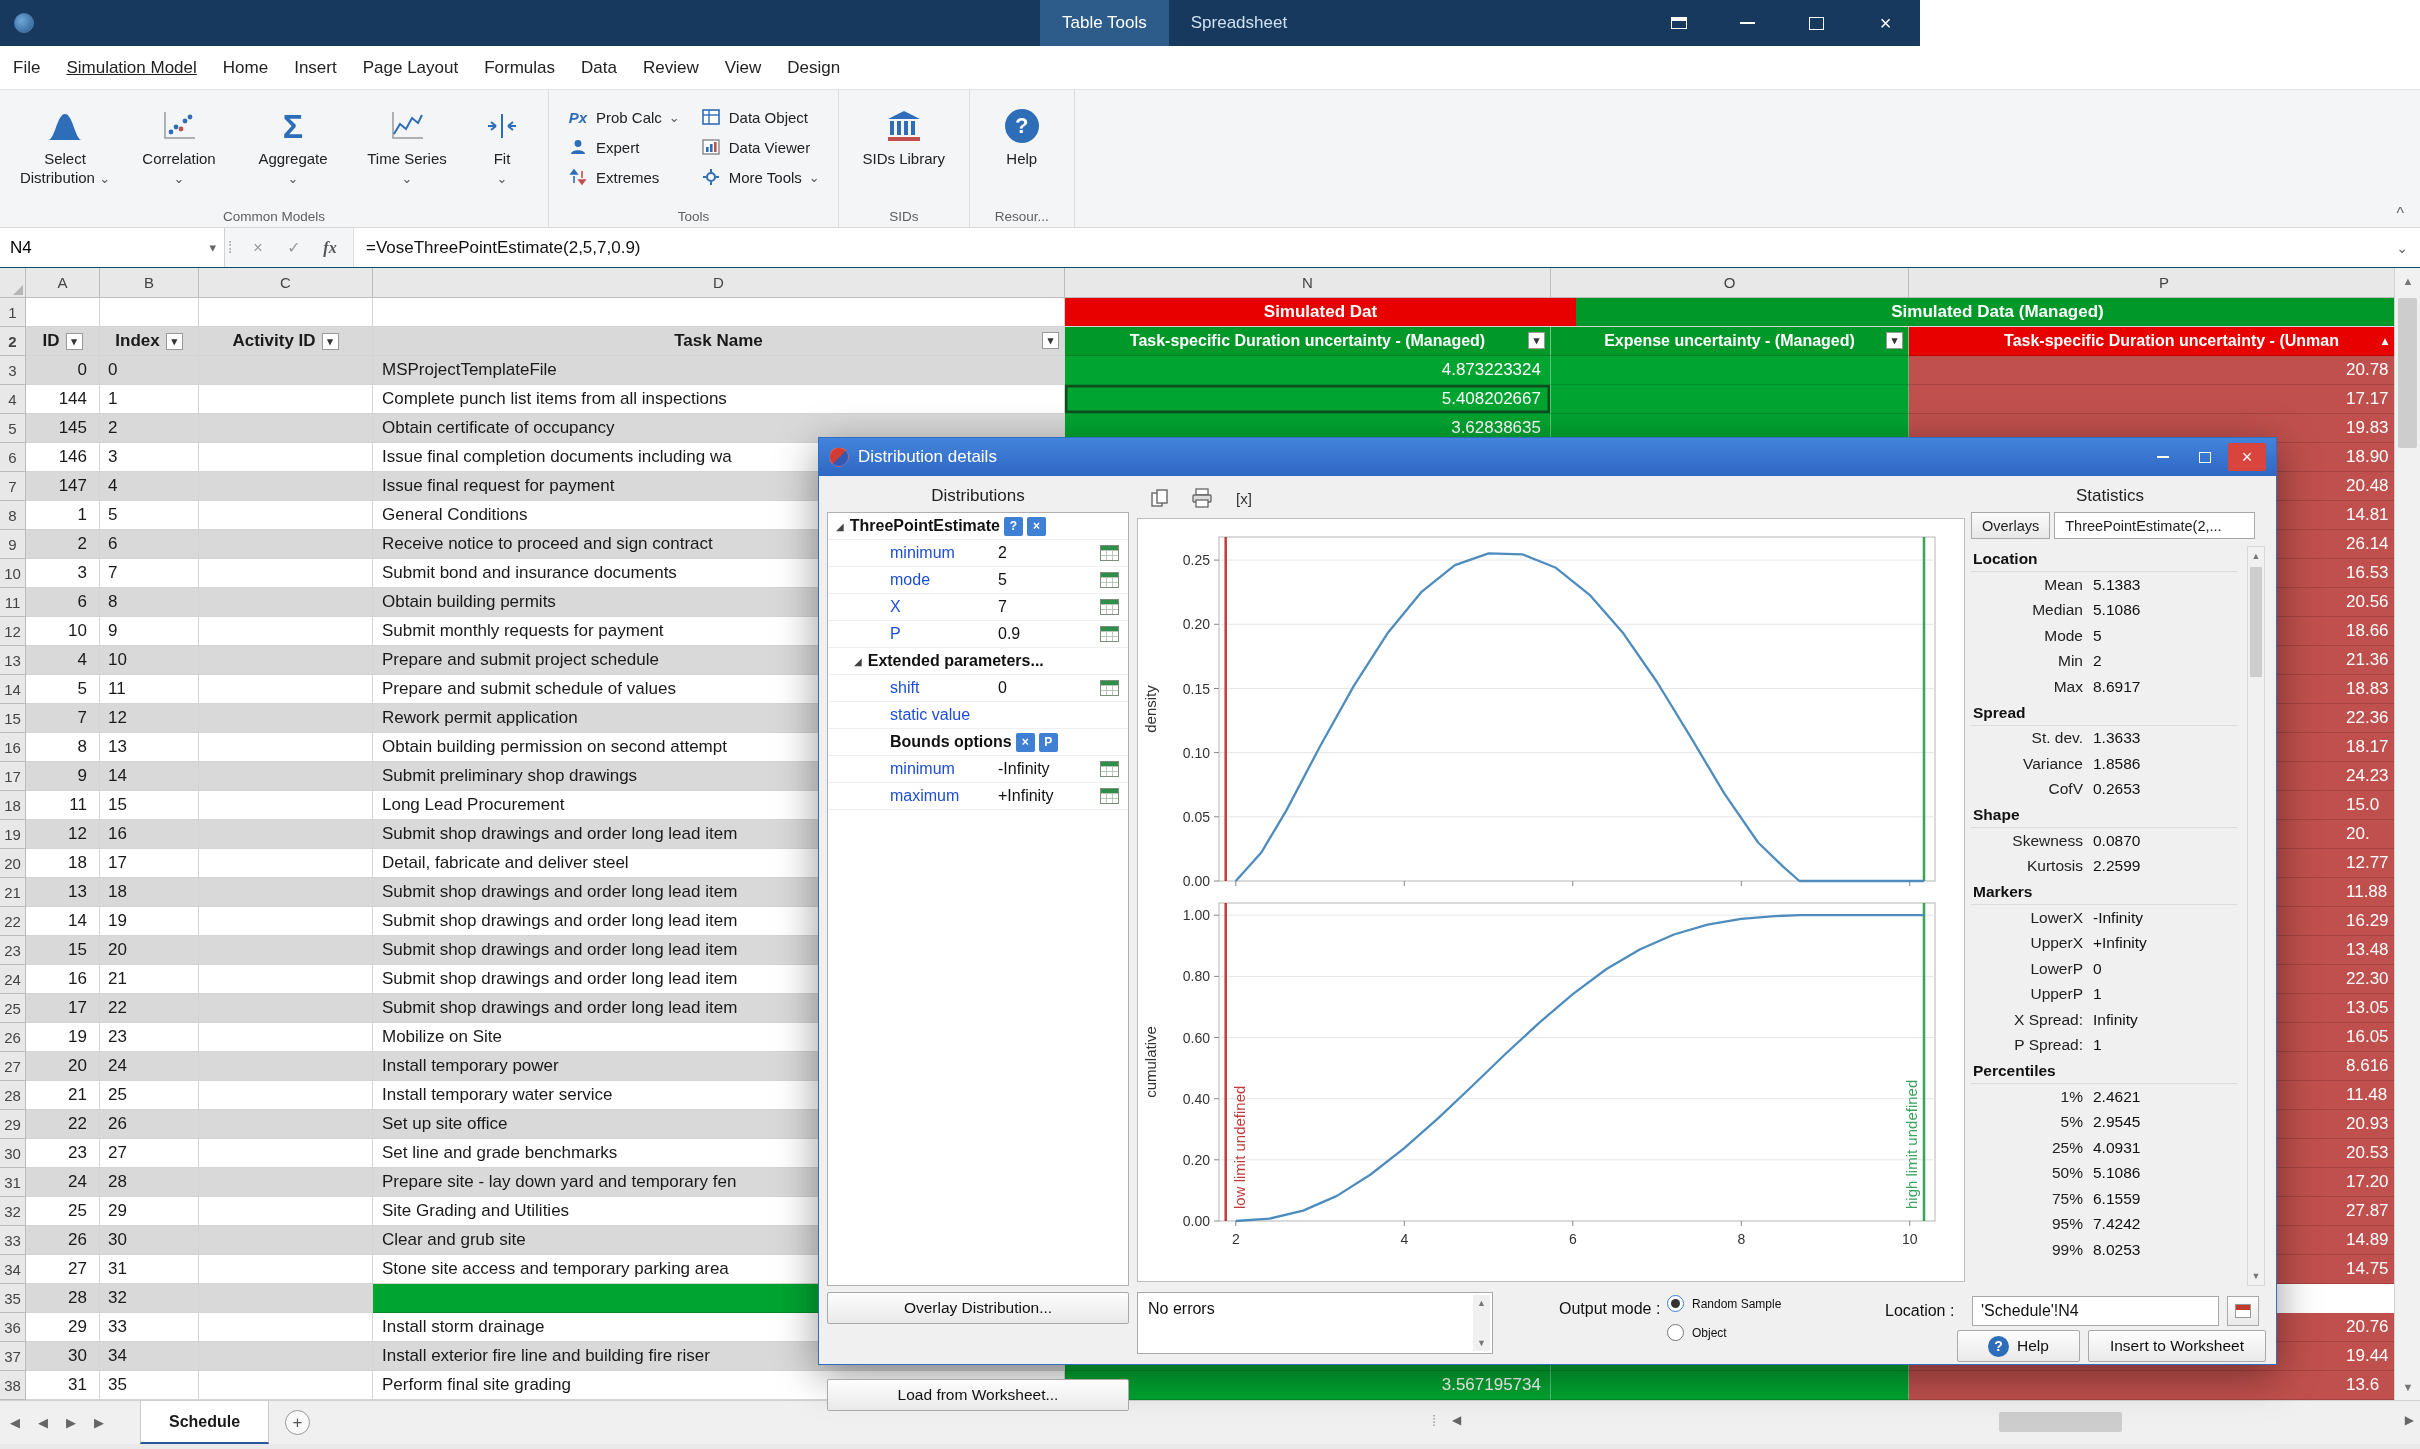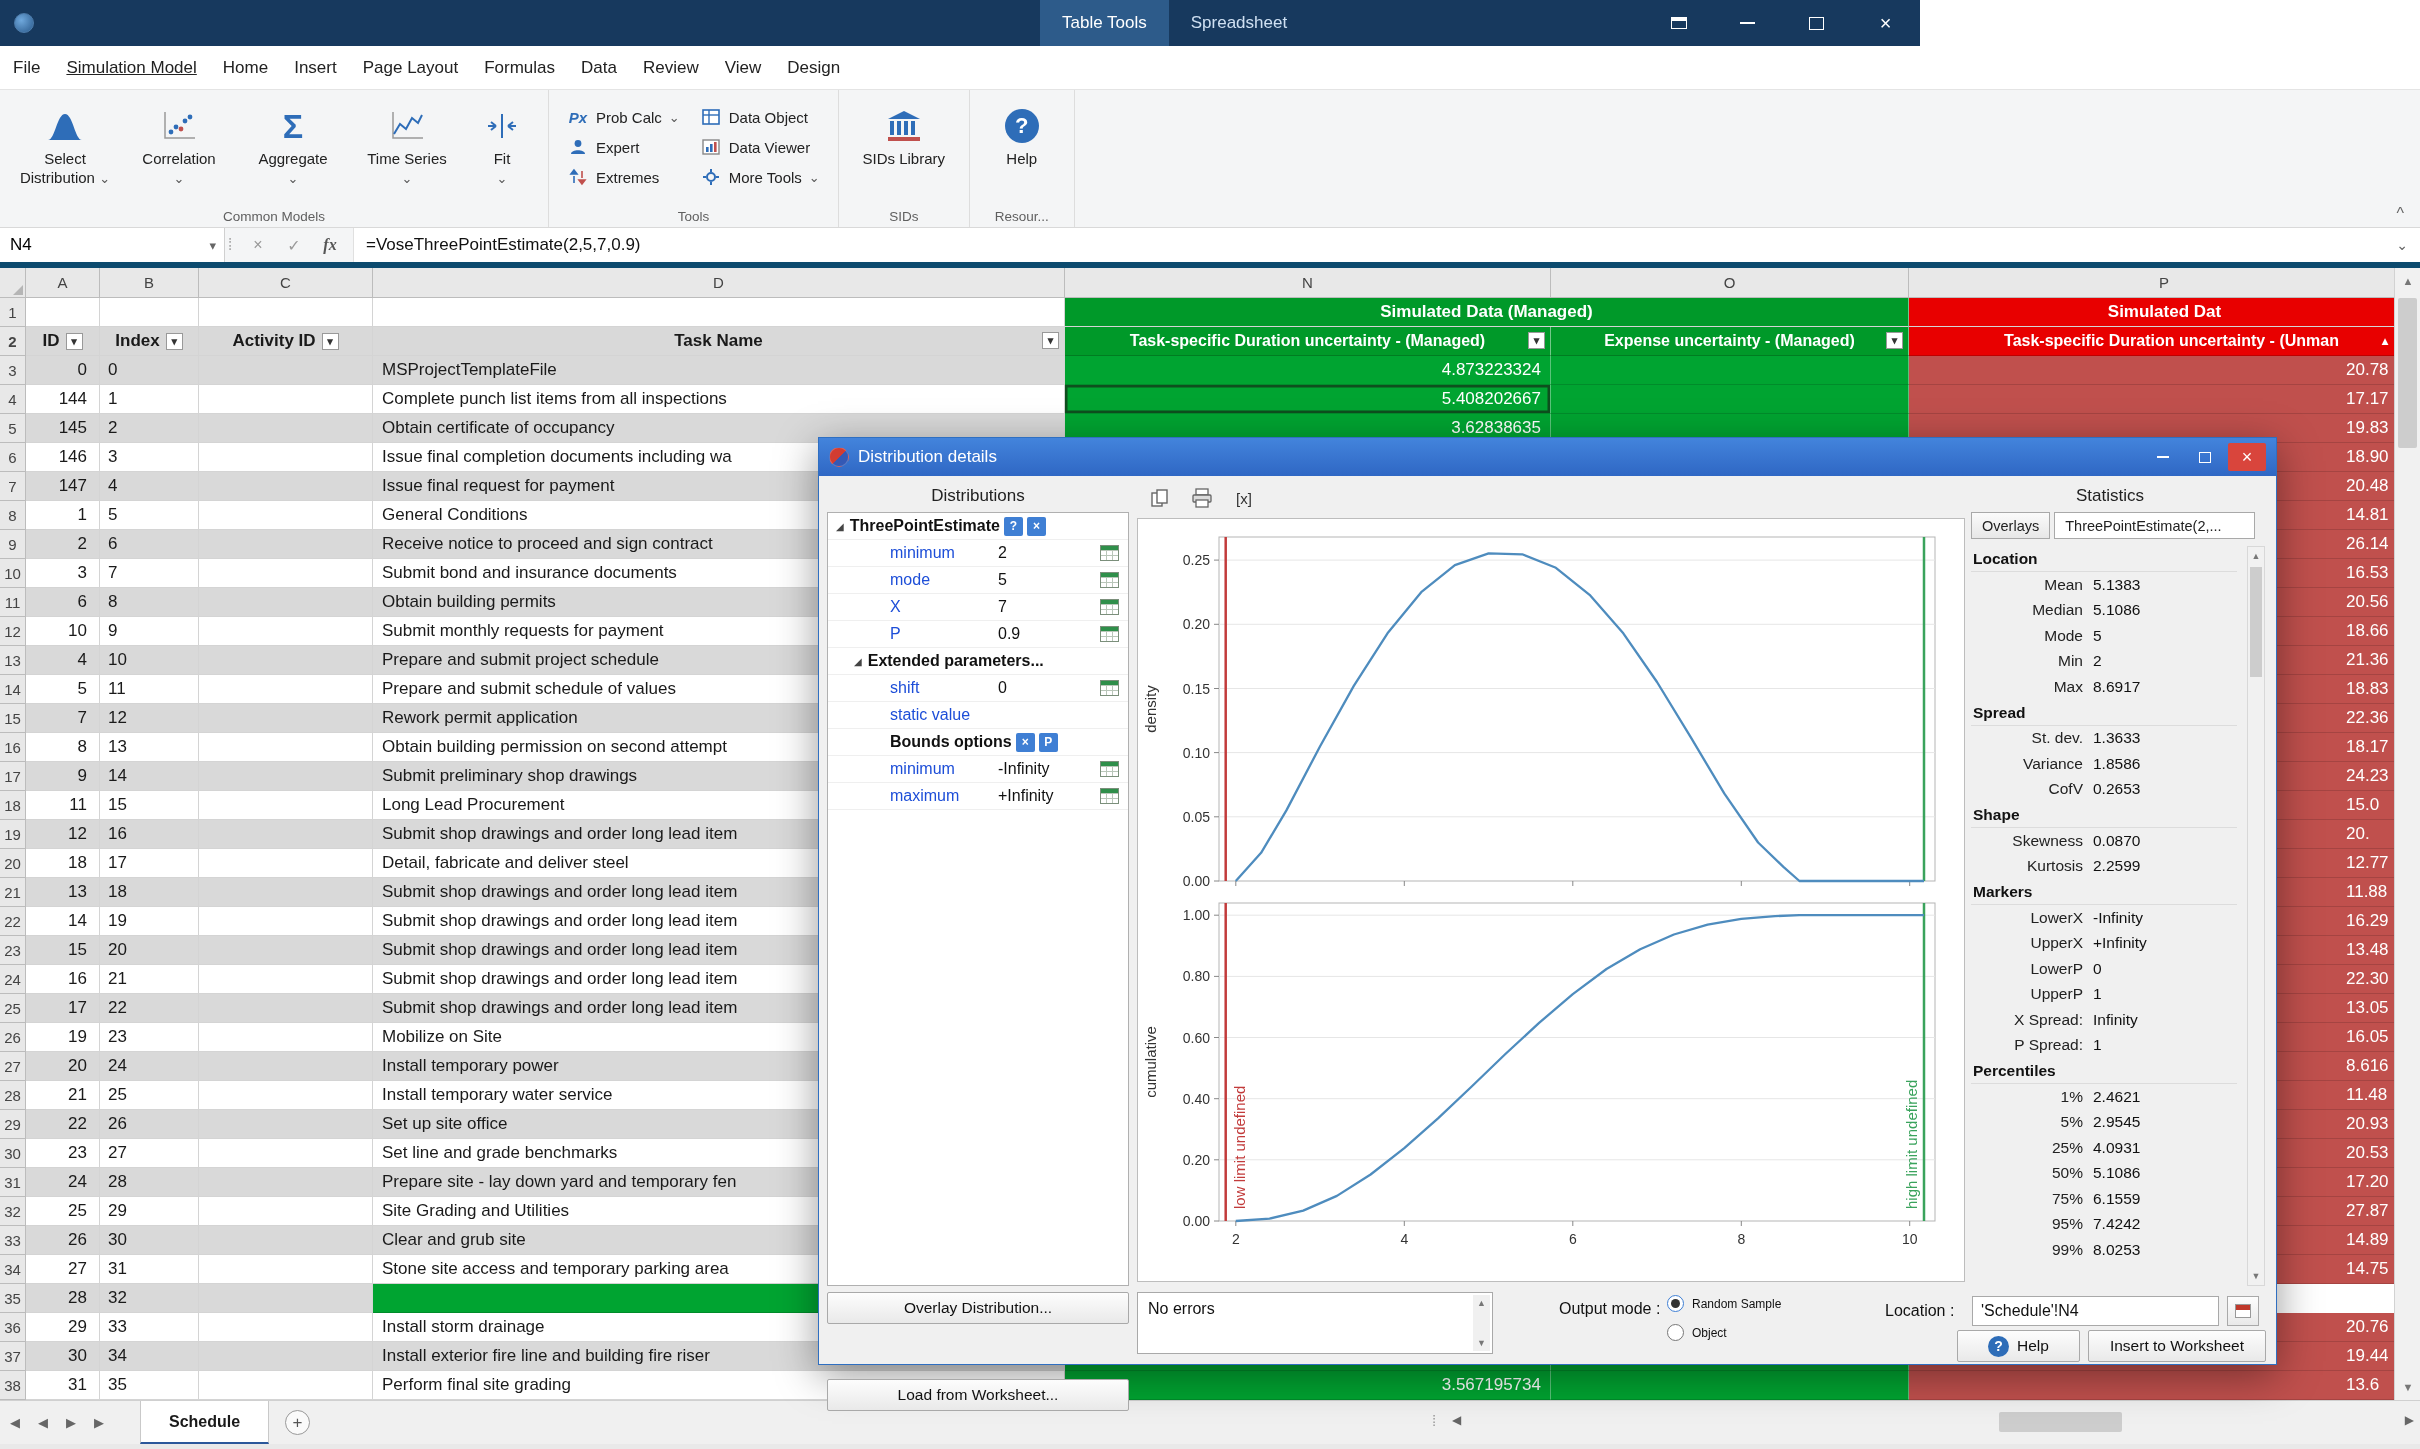--- a/index.html
+++ b/index.html
@@ -33,21 +33,21 @@
 .car{font-size:13px;color:#555;display:inline-block;line-height:1}
 .smcol{display:flex;flex-direction:column;gap:4px;padding-top:8px}
 .smbtn{display:flex;align-items:center;gap:7px;font-size:15px;color:#222;padding:3px 8px;border-radius:3px;white-space:nowrap}
 .sic{width:22px;height:20px;display:inline-flex;align-items:center;justify-content:center}
 .sic.px{color:#2e6db8;font-weight:bold;font-style:italic;font-size:15px}
 .sigma{font-size:34px;color:#2e6db8;font-weight:bold;line-height:1}
 .helpcirc{width:34px;height:34px;border-radius:50%;background:#2e6db8;color:#fff;font-weight:bold;font-size:22px;display:flex;align-items:center;justify-content:center}
 .ribcollapse{position:absolute;right:16px;bottom:4px;color:#666;font-size:16px}
 
 
-.fbar{position:absolute;left:0;top:228px;width:2420px;height:40px;background:#f4f5f6;border-bottom:6px solid #0c4a6e;display:flex;align-items:stretch;font-size:17px}
+.fbar{position:absolute;left:0;top:228px;width:2420px;height:40px;background:#f4f5f6;border-bottom:1px solid #0c4a6e;display:flex;align-items:stretch;font-size:17px}
 .namebox{width:225px;background:#fff;border-right:1px solid #d0d0d0;display:flex;align-items:center;padding:0 10px;position:relative}
 .namebox .nbcar{position:absolute;right:8px;color:#666;font-size:13px}
 .fdots{width:10px;display:flex;align-items:center;justify-content:center;color:#aaa}
 .fbtns{display:flex;align-items:center;gap:2px;padding:0 6px;border-right:1px solid #e0e0e0}
 .fbtn2{width:34px;text-align:center;color:#999;font-size:16px}
 .fxit{font-style:italic;font-weight:bold;color:#555;font-family:"Liberation Serif",serif}
 .finput{flex:1;background:#fff;display:flex;align-items:center;padding:0 12px;color:#111}
 .fexp{width:36px;display:flex;align-items:center;justify-content:center;color:#666;background:#fff;font-size:14px}
 
 
@@ -376,22 +376,22 @@
           <div class="c wn colhead">N</div>
           <div class="c wo colhead">O</div>
           <div class="c wp colhead">P</div>
         </div>
         <div class="grow">
           <div class="c wrh rowhead">1</div>
           <div class="c wa"></div>
           <div class="c wb"></div>
           <div class="c wc2"></div>
           <div class="c wd"></div>
+          <div class="c wp banner-red">Simulated Dat</div>
           <div class="c banner-green" style="width:844px">Simulated Data (Managed)</div>
-          <div class="c wp banner-red">Simulated Dat</div>
         </div>
         <div class="grow hdr">
           <div class="c wrh rowhead">2</div>
           <div class="c wa thc">ID<span class="fdrop">▾</span></div>
           <div class="c wb thc">Index<span class="fdrop">▾</span></div>
           <div class="c wc2 thc">Activity ID<span class="fdrop">▾</span></div>
           <div class="c wd thc">Task Name<span class="fdrop absr">▾</span></div>
           <div class="c wn gh">Task-specific Duration uncertainty - (Managed)<span class="fdrop absr">▾</span></div>
           <div class="c wo gh">Expense uncertainty - (Managed)<span class="fdrop absr">▾</span></div>
           <div class="c wp rh2">Task-specific Duration uncertainty - (Unman<span class="uparr">▴</span></div>

